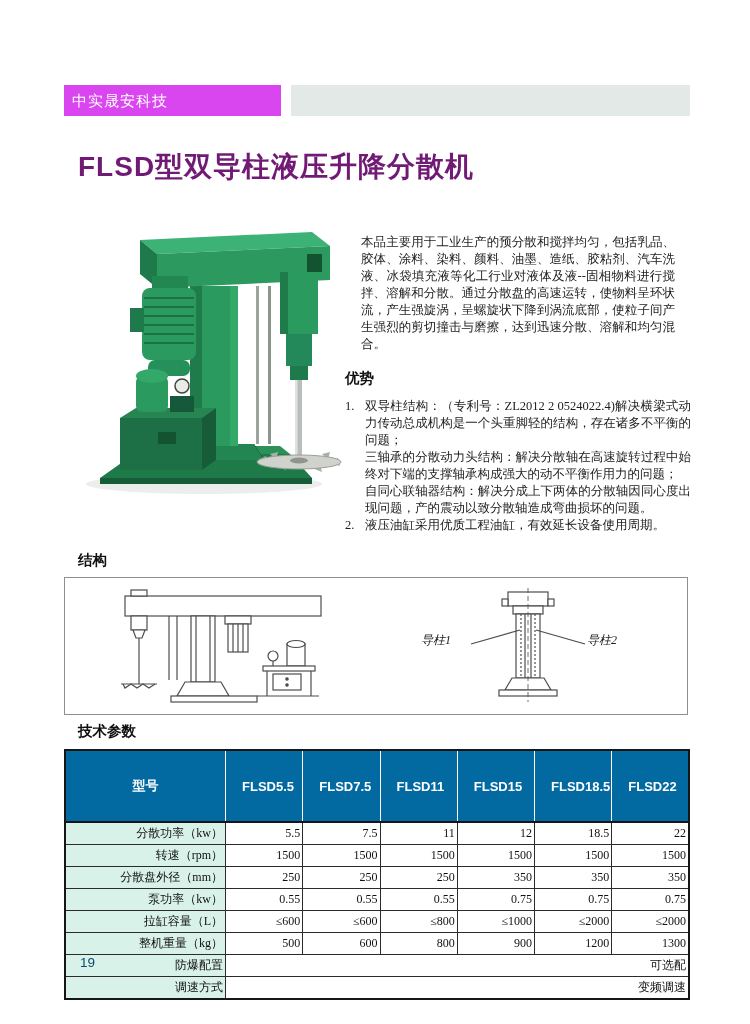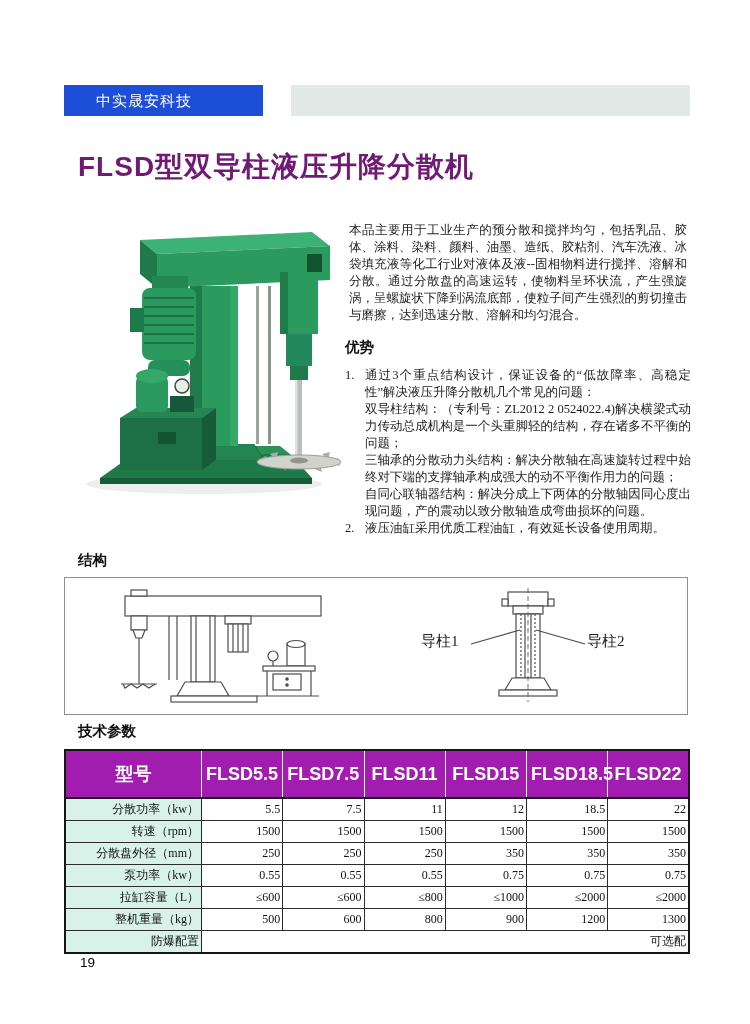--- a/index.html
+++ b/index.html
@@ -1,69 +1,69 @@
 <!DOCTYPE html>
 <html><head>
 <meta charset="utf-8">
 <style>
   html,body{margin:0;padding:0;background:#fff;}
   .page{position:relative;width:750px;height:1024px;background:#ffffff;overflow:hidden;
         font-family:"Liberation Serif","DejaVu Serif",serif;color:#1c1c1c;}
 
   
-  .logo-box{position:absolute;left:64px;top:85px;width:199px;height:31px;background:#1d4ed8;
+  .logo-box{position:absolute;left:64px;top:85px;width:217px;height:31px;background:#d946ef;
             color:#fff;font-family:"Liberation Sans",sans-serif;font-size:15px;line-height:31px;
-            padding-left:32px;box-sizing:border-box;letter-spacing:1px;}
+            padding-left:8px;box-sizing:border-box;letter-spacing:1px;}
   .header-band{position:absolute;left:291px;top:85px;width:399px;height:31px;background:#e3e9e7;}
 
   
   .page-title{position:absolute;left:78px;top:148px;width:600px;
               font-family:"Liberation Sans","DejaVu Sans",sans-serif;font-weight:bold;
               font-size:28px;color:#701a75;letter-spacing:1px;}
 
   
   .photo{position:absolute;left:62px;top:208px;width:280px;height:294px;}
 
   
   .rcol{position:absolute;left:345px;top:218px;width:346px;}
   .sec-h{font-family:"Liberation Sans","DejaVu Sans",sans-serif;font-weight:bold;
          font-size:14.5px;color:#101010;margin:0 0 10px 0;}
-  .body-p{font-size:12.5px;line-height:17px;text-align:justify;margin:4px;}
+  .body-p{font-size:12.5px;line-height:17px;text-align:justify;margin:16px;}
   .adv-list{margin-top:9px;}
   .adv-item{display:flex;font-size:12.5px;line-height:17px;margin:0;}
   .adv-num{width:20px;flex:none;}
   .adv-body{flex:1;text-align:justify;}
   .adv-body p{margin:0;}
 
   
   .struct-h{position:absolute;left:78px;top:551px;}
   .diagram-box{position:absolute;left:64px;top:577px;width:624px;height:138px;
                border:1px solid #8f8f8f;background:#fff;box-sizing:border-box;}
   .diag{position:absolute;top:8px;height:122px;width:240px;}
   .diag-left{left:42px;}
   .diag-right{left:348px;}
-  .col-label{position:absolute;font-size:15px;color:#222;white-space:nowrap;}
+  .col-label{position:absolute;font-size:12px;color:#222;white-space:nowrap;font-style:italic;}
   .lbl-1{left:8px;top:46px;}
   .lbl-2{left:174px;top:46px;}
 
   
   .specs-h{position:absolute;left:78px;top:722px;}
   .spec-table{position:absolute;left:64px;top:749px;width:626px;border-collapse:collapse;
               table-layout:fixed;font-size:12px;}
-  .spec-table th{background:#a21caf;color:#fff;font-family:"Liberation Sans","DejaVu Sans",sans-serif;
-              font-weight:bold;font-size:18px;height:38px;border:1px solid #ffffff;
-              border-bottom:2px solid #161616;padding:4px;}
+  .spec-table th{background:#0369a1;color:#fff;font-family:"Liberation Sans","DejaVu Sans",sans-serif;
+              font-weight:bold;font-size:13px;height:38px;border:1px solid #ffffff;
+              border-bottom:2px solid #161616;padding:16px;}
   .spec-table th.first{width:127px;}
   .spec-table td{border:1px solid #2b2b2b;height:19px;text-align:right;padding:1px 2px;
               background:#fff;color:#111;}
   .spec-table td.lbl{background:#d8f2ea;}
   .spec-table{border:2px solid #161616;}
 
   .page-num{position:absolute;left:80px;top:955px;font-family:"Liberation Sans",sans-serif;
-            font-size:13.5px;color:#000000;}
+            font-size:13.5px;color:#0c4a6e;}
 </style>
 </head>
 <body>
 
 <div class="page">
 
   <div class="logo-box">
     <span>中实晟安科技</span>
   </div>
   <div class="header-band"></div>
@@ -138,21 +138,20 @@
   </div>
 
   <div class="rcol">
     <p class="body-p">本品主要用于工业生产的预分散和搅拌均匀，包括乳品、胶体、涂料、染料、颜料、油墨、造纸、胶粘剂、汽车洗液、冰袋填充液等化工行业对液体及液--固相物料进行搅拌、溶解和分散。通过分散盘的高速运转，使物料呈环状流，产生强旋涡，呈螺旋状下降到涡流底部，使粒子间产生强烈的剪切撞击与磨擦，达到迅速分散、溶解和均匀混合。</p>
 
     <div class="sec-h" style="margin-top:14px;">优势</div>
     <div class="adv-list">
       <div class="adv-item">
         <span class="adv-num">1.</span>
         <div class="adv-body">
-          <p>通过3个重点结构设计，保证设备的“低故障率、高稳定性”解决液压升降分散机几个常见的问题：</p>
           <p>双导柱结构：（专利号：ZL2012 2 0524022.4)解决横梁式动力传动总成机构是一个头重脚轻的结构，存在诸多不平衡的问题；</p>
           <p>三轴承的分散动力头结构：解决分散轴在高速旋转过程中始终对下端的支撑轴承构成强大的动不平衡作用力的问题；</p>
           <p>自同心联轴器结构：解决分成上下两体的分散轴因同心度出现问题，产的震动以致分散轴造成弯曲损坏的问题。</p>
         </div>
       </div>
       <div class="adv-item">
         <span class="adv-num">2.</span>
         <div class="adv-body">
           <p>液压油缸采用优质工程油缸，有效延长设备使用周期。</p>
         </div>
@@ -291,18 +290,22 @@
         <td>600</td>
         <td>800</td>
         <td>900</td>
         <td>1200</td>
         <td>1300</td>
       </tr>
       <tr>
         <td class="lbl">防爆配置</td>
         <td colspan="6">可选配</td>
       </tr>
+      <tr>
+        <td class="lbl">调速方式</td>
+        <td colspan="6">变频调速</td>
+      </tr>
     </tbody>
   </table>
 
   <div class="page-num">19</div>
 
 </div>
 
 </body></html>

